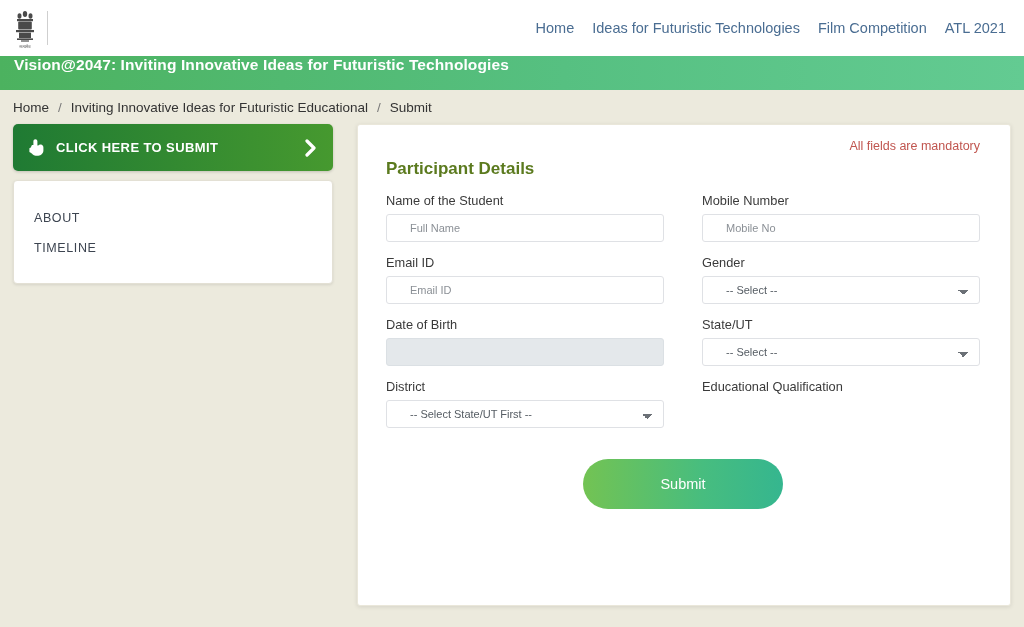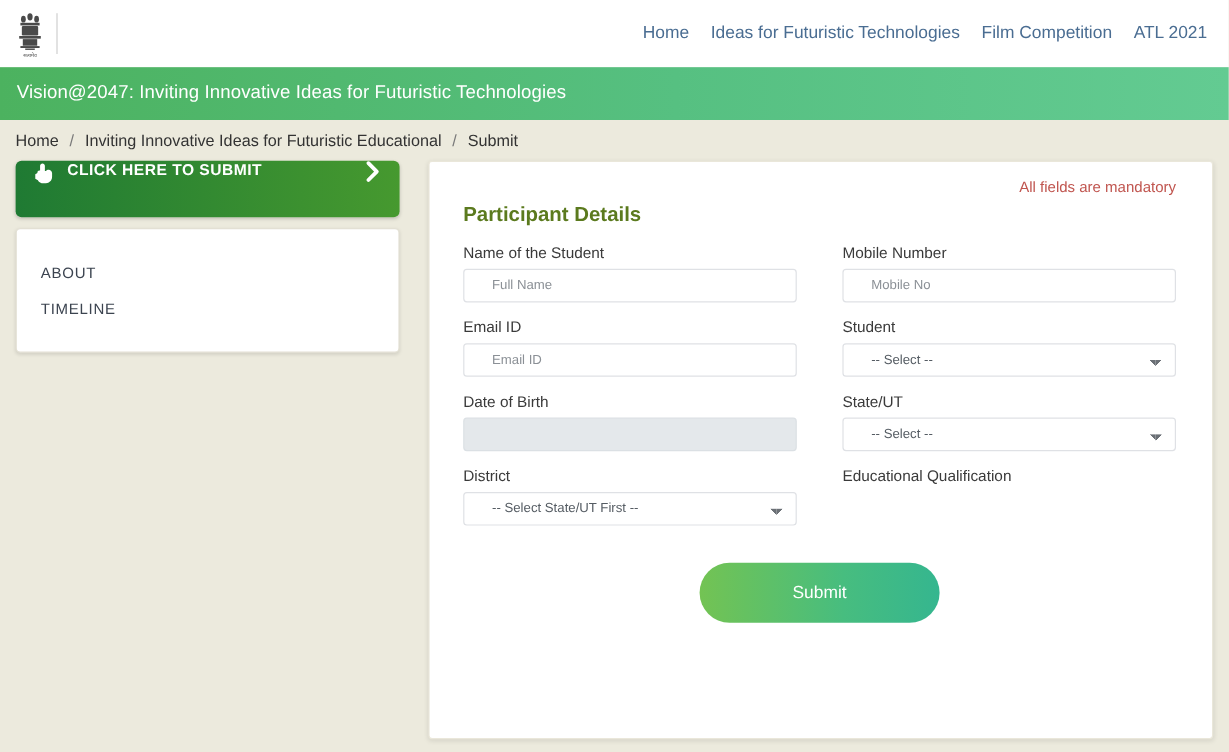--- a/index.html
+++ b/index.html
@@ -44,25 +44,26 @@
   .topnav { display: flex; align-items: center; gap: 18px; }
   .topnav a {
     color: #4a6d92;
     font-size: 14.5px;
     text-decoration: none;
     white-space: nowrap;
   }
 
   
   .banner {
-    height: 44px;
+    height: 34px;
     background: linear-gradient(to right, #4cb25f 0%, #56c081 55%, #63cb92 100%);
     display: flex;
-    align-items: center;
+    align-items: flex-start;
     padding-left: 14px;
+    font-weight: bold;
   }
   .banner-title {
     color: #ffffff;
     font-size: 15.5px;
     letter-spacing: 0.1px;
   }
 
   
   .breadcrumb {
     height: 34px;
@@ -84,21 +85,21 @@
     align-items: flex-start;
   }
 
   
   .sidebar { width: 320px; flex: 0 0 320px; }
   .submit-cta {
     height: 47px;
     border-radius: 5px;
     background: linear-gradient(to right, #1f7a33 0%, #46992f 100%);
     display: flex;
-    align-items: flex-start;
+    align-items: center;
     padding: 0 14px 0 13px;
     color: #ffffff;
     box-shadow: 0 1px 3px rgba(0,0,0,0.18);
   }
   .cta-hand { flex: 0 0 auto; margin-right: 8px; display: block; }
   .cta-label {
     font-size: 13px;
     font-weight: bold;
     letter-spacing: 0.4px;
     flex: 1 1 auto;
@@ -284,21 +285,21 @@
         <input class="ctrl" type="text" placeholder="Mobile No" style="">
       </div>
     </div>
 
     <div class="row">
       <div class="field">
         <label>Email ID</label>
         <input class="ctrl" type="text" placeholder="Email ID" style="">
       </div>
       <div class="field">
-        <label>Student</label>
+        <label>Gender</label>
         <select class="ctrl">
           <option>-- Select --</option>
         </select>
       </div>
     </div>
 
     <div class="row">
       <div class="field">
         <label>Date of Birth</label>
         <input class="ctrl disabled" type="text" placeholder="" style="">

